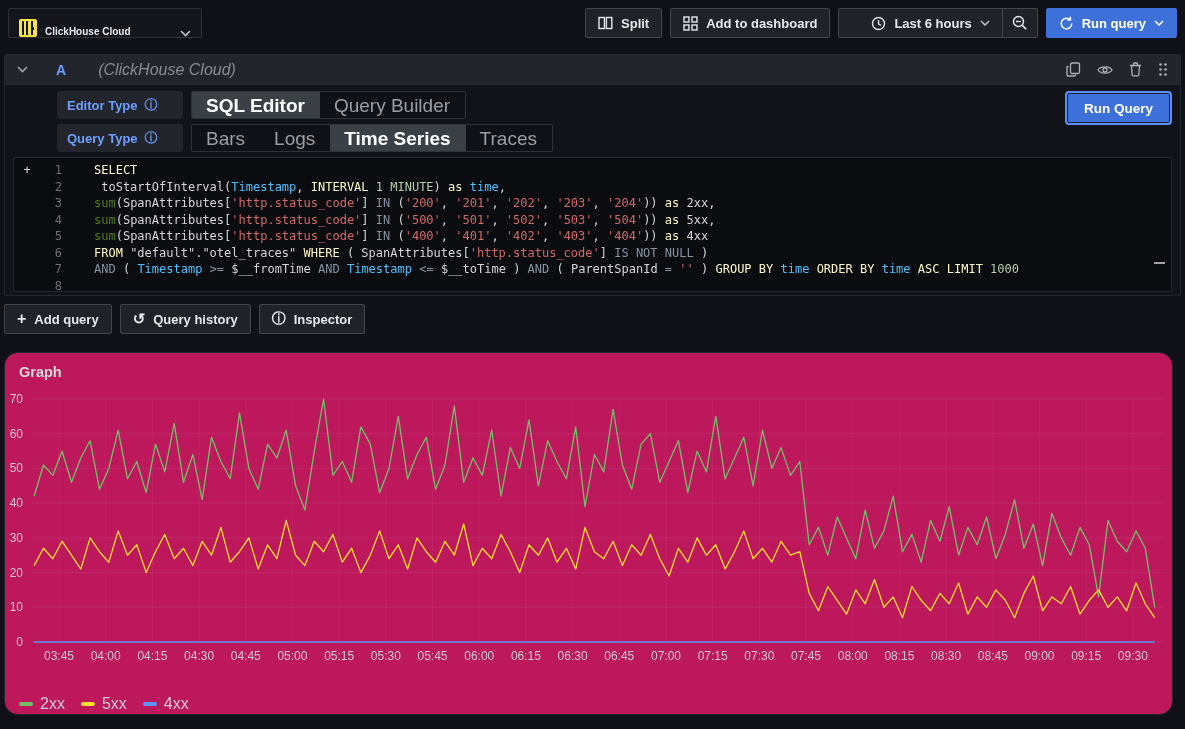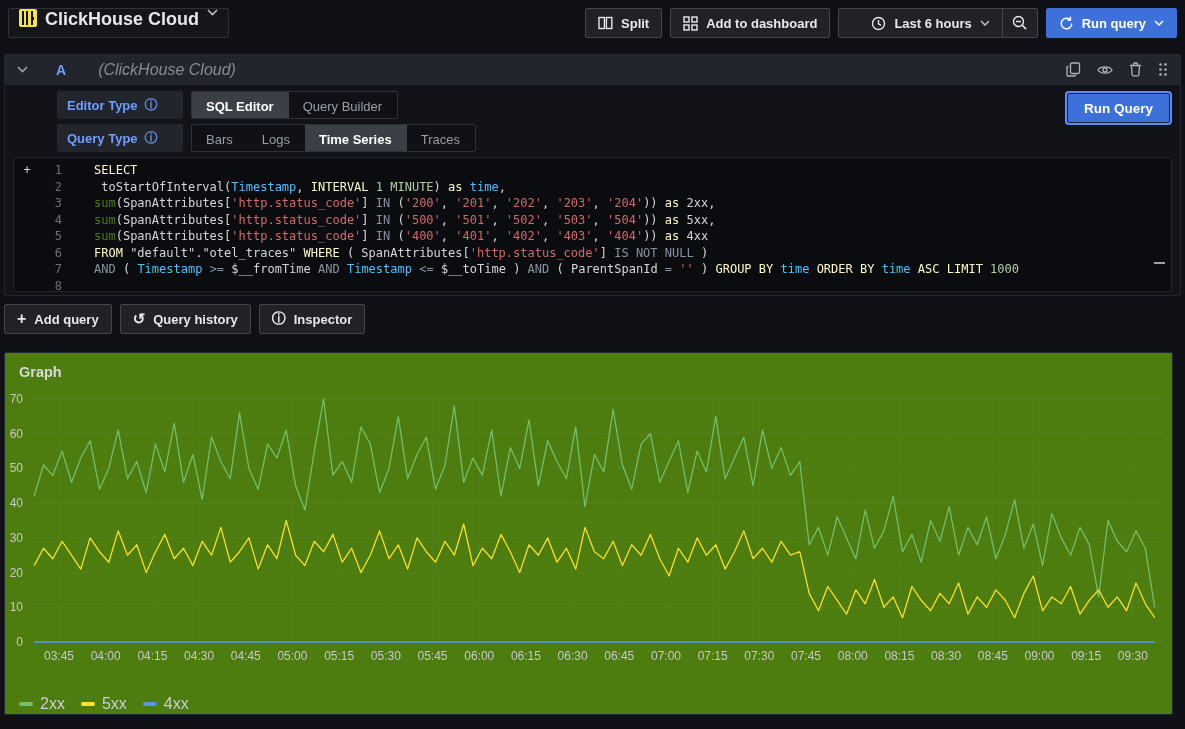--- a/index.html
+++ b/index.html
@@ -5,23 +5,23 @@
   * { margin:0; padding:0; box-sizing:border-box; }
   html,body { background:#0d0e12; }
   #app {
     position:relative; width:1185px; height:729px; overflow:hidden;
     background:#101116; font-family:"Liberation Sans", sans-serif; color:#ccccdc;
   }
   
   .topbar { position:absolute; top:0; left:0; width:100%; height:45px; background:#101116; }
   .ds-picker {
     position:absolute; left:8px; top:8px; height:30px; min-width:194px;
-    display:flex; align-items:flex-start; gap:8px; padding:0 10px;
+    display:flex; align-items:flex-end; gap:8px; padding:0 10px;
     background:#15161b; border:1px solid #2c3235; border-radius:2px; cursor:pointer;
-    color:#e7e8ec; font-size:18px; font-weight:600;
+    color:#e7e8ec; font-size:10px; font-weight:600;
   }
   .ch-logo { width:18px; height:18px; background:#f6e44c; border-radius:2px; position:relative; overflow:hidden; flex:0 0 auto; }
   .ch-logo:before { content:""; position:absolute; inset:2px 3px;
     background:repeating-linear-gradient(90deg,#111 0 2px,transparent 2px 4.4px); }
   .ch-logo:after { content:""; position:absolute; right:3px; top:8px; width:2px; height:3px; background:#111; }
   .ds-picker .chev { margin-left:auto; }
   .topbar-right { position:absolute; right:8px; top:8px; display:flex; gap:8px; height:30px; }
   .tb-btn {
     display:flex; align-items:center; gap:8px; height:30px; padding:0 12px;
     background:#202228; border:1px solid #43464d; border-radius:2px;
@@ -43,21 +43,21 @@
   .q-header-icons { margin-left:auto; display:flex; gap:16px; color:#aeb1b7; }
   .q-header-icons .icon { cursor:pointer; }
   .q-body { position:relative; padding:6px 8px 0 8px; }
   .q-row { display:flex; align-items:center; height:28px; margin-bottom:5px; }
   .q-label { width:126px; display:flex; align-items:center; gap:7px;
     background:#22252b; height:28px; padding:0 10px; border-radius:2px;
     color:#6e9fff; font-size:13px; font-weight:600;margin-left:44px; }
   .q-label .info { color:#6e9fff; opacity:.85; font-size:13px; font-style:normal; }
   .seg-group { display:flex; height:28px; margin-left:8px; background:#101116;
     border:1px solid #2c3235; border-radius:2px; overflow:hidden; }
-  .seg { display:flex; align-items:center; padding:14px 14px; font-size:13px; color:#9a9ea6;
+  .seg { display:flex; align-items:center; padding:14px 14px; font-size:19px; color:#9a9ea6;
     cursor:pointer; border-right:1px solid transparent; }
   .seg.sel { background:#3b3f46; color:#ffffff; font-weight:700; }
   .run-query-btn {
     position:absolute; right:10px; top:38px; height:30px; padding:0 16px;
     background:#3d71d9; border:1px solid #1f2430; border-radius:2px;
     color:#fff; font-size:13.5px; font-weight:600; cursor:pointer;
     box-shadow:0 0 0 2px #5b8df9;
   }
   
   .sql-editor { position:relative; margin-top:2px; height:135px; background:#0b0c0f;
@@ -70,21 +70,21 @@
   .sql-num { width:22px; text-align:right; color:#6d7177; }
   .sql-text { padding-left:28px; }
   .tk-k { color:#fef9c3; } .tk-t { color:#4fc1ff; } .tk-f { color:#4d7c0f; }
   .tk-s { color:#d16969; } .tk-n { color:#b5cea8; } .tk-o { color:#8792a2; } .tk-w { color:#d4d7da; }
   .editor-cursor { position:absolute; right:6px; top:104px; width:11px; height:2px; background:#9fa2a8; }
   
   .actions { position:absolute; top:304px; left:4px; display:flex; gap:8px; }
   .actions .tb-btn { background:#202228; }
   
   .graph-panel { position:absolute; top:352px; left:4px; right:12px; height:363px;
-    background:#4d7c0f; border:1px solid #26292f; border-radius:2px; }
+    background:#be185d; border:1px solid #26292f; border-radius:14px; }
   .graph-title { position:absolute; left:14px; top:11px; font-size:14.5px; font-weight:700; color:#d8d9da; }
   .mode-toggle { position:absolute; right:10px; top:8px; display:flex; height:24px;
     border:1px solid #2c3235; border-radius:2px; background:#16181d; overflow:hidden; }
   .mode { display:flex; align-items:center; padding:0 10px; font-size:12px; color:#9a9ea6; cursor:pointer; }
   .mode.sel { background:#3b3f46; color:#fff; font-weight:700; }
   #chart { position:absolute; left:0; top:26px; }
   .legend { position:absolute; left:14px; top:342px; display:flex; gap:16px; align-items:center; }
   .legend-item { display:flex; align-items:center; gap:7px; font-size:16px; color:#ccccdc; cursor:pointer; }
   .swatch { width:14px; height:4px; border-radius:2px; }
   svg text { font-family:"Liberation Sans",sans-serif; }

